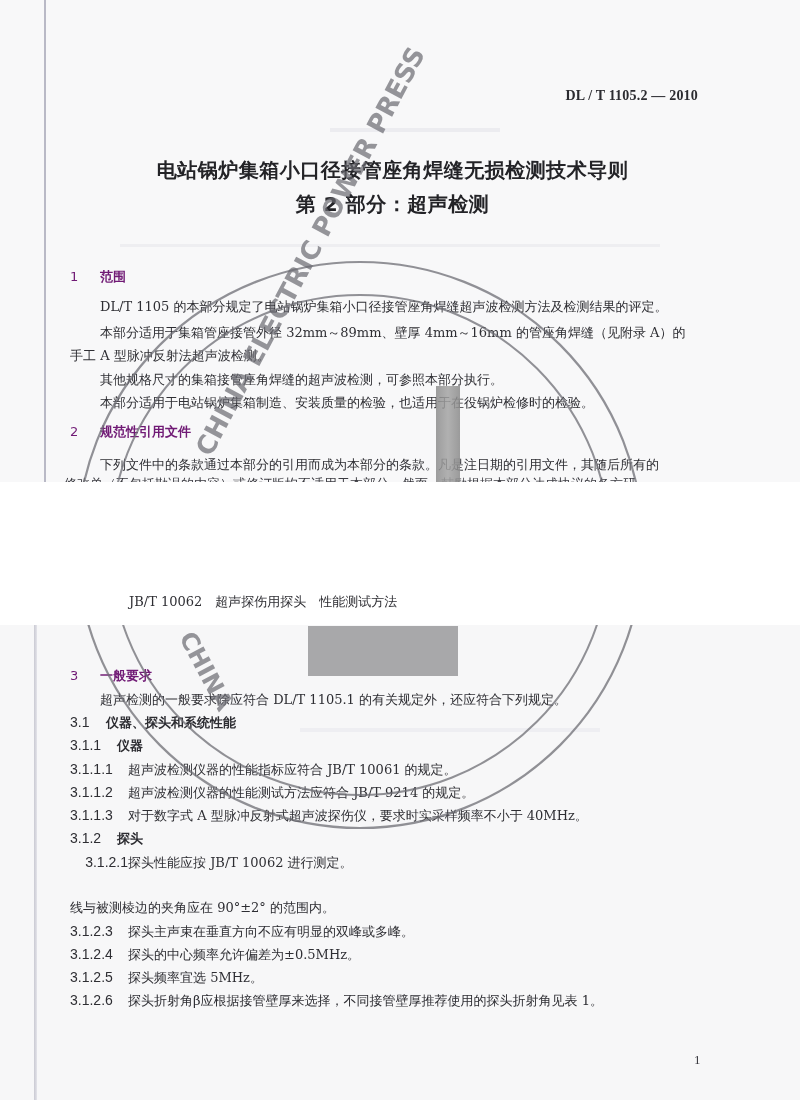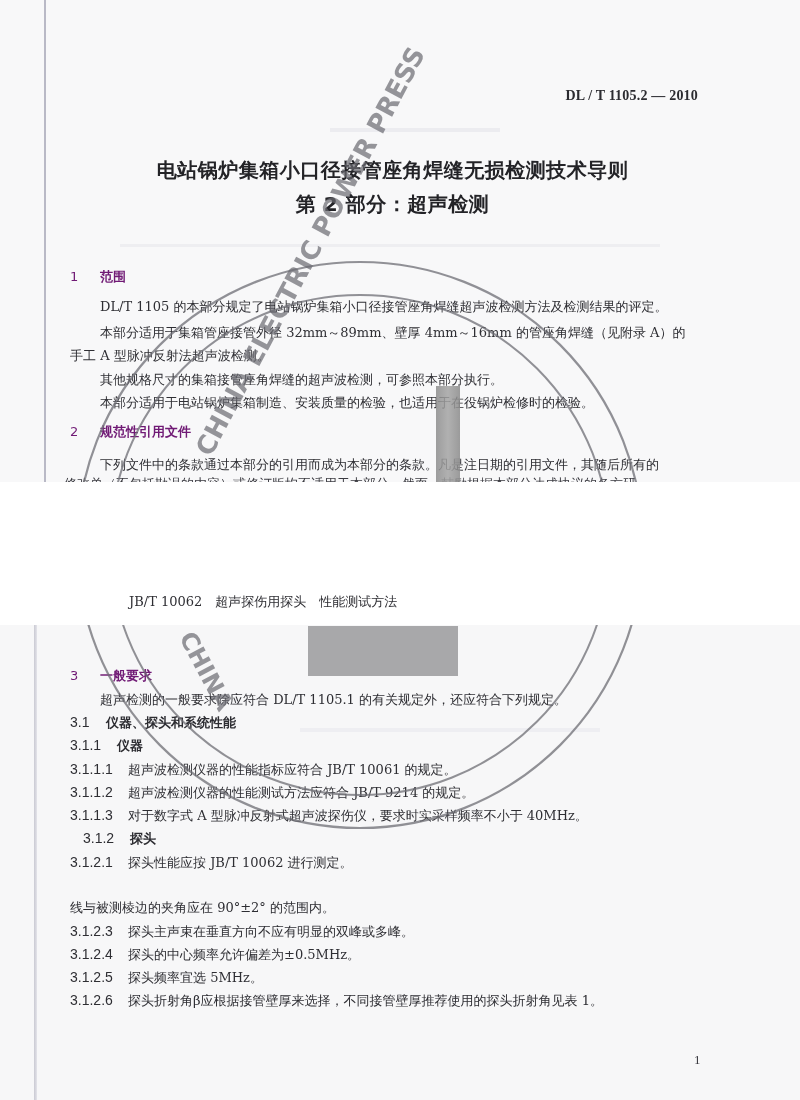--- a/index.html
+++ b/index.html
@@ -95,24 +95,24 @@
   <div class="t clause" style="left:70px;top:762px;">
     <span class="cno" style="width:58px;">3.1.1.1</span><span class="ctxt">超声波检测仪器的性能指标应符合 JB/T 10061 的规定。</span>
   </div>
   <div class="t clause" style="left:70px;top:785px;">
     <span class="cno" style="width:58px;">3.1.1.2</span><span class="ctxt">超声波检测仪器的性能测试方法应符合 JB/T 9214 的规定。</span>
   </div>
   <div class="t clause" style="left:70px;top:808px;">
     <span class="cno" style="width:58px;">3.1.1.3</span><span class="ctxt">对于数字式 A 型脉冲反射式超声波探伤仪，要求时实采样频率不小于 40MHz。</span>
   </div>
   <div class="t sub-h" style="left:70px;top:831px;">
-    <span class="cno" style="width:47px;margin-left:13px;">3.1.2</span><span>探头</span>
+    <span class="cno" style="width:47px;">3.1.2</span><span>探头</span>
   </div>
   <div class="t clause" style="left:70px;top:855px;">
-    <span class="cno" style="width:58px;">3.1.2.1</span><span class="ctxt">探头性能应按 JB/T 10062 进行测定。</span>
+    <span class="cno" style="width:58px;text-align:right;">3.1.2.1</span><span class="ctxt">探头性能应按 JB/T 10062 进行测定。</span>
   </div>
   <div class="t clause" style="left:70px;top:901px;">
     <span class="ctxt">线与被测棱边的夹角应在 90°±2° 的范围内。</span>
   </div>
   <div class="t clause" style="left:70px;top:924px;">
     <span class="cno" style="width:58px;">3.1.2.3</span><span class="ctxt">探头主声束在垂直方向不应有明显的双峰或多峰。</span>
   </div>
   <div class="t clause" style="left:70px;top:947px;">
     <span class="cno" style="width:58px;">3.1.2.4</span><span class="ctxt">探头的中心频率允许偏差为±0.5MHz。</span>
   </div>

